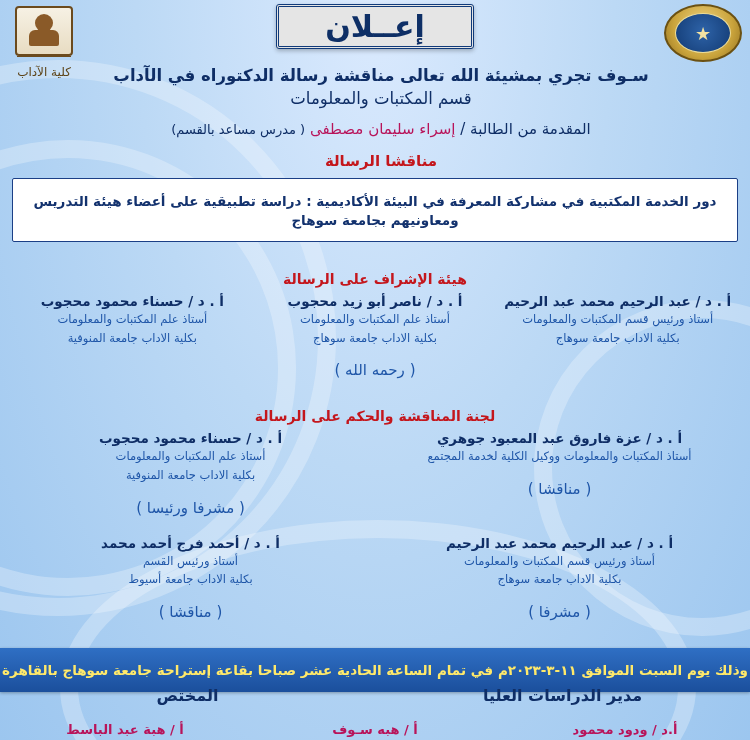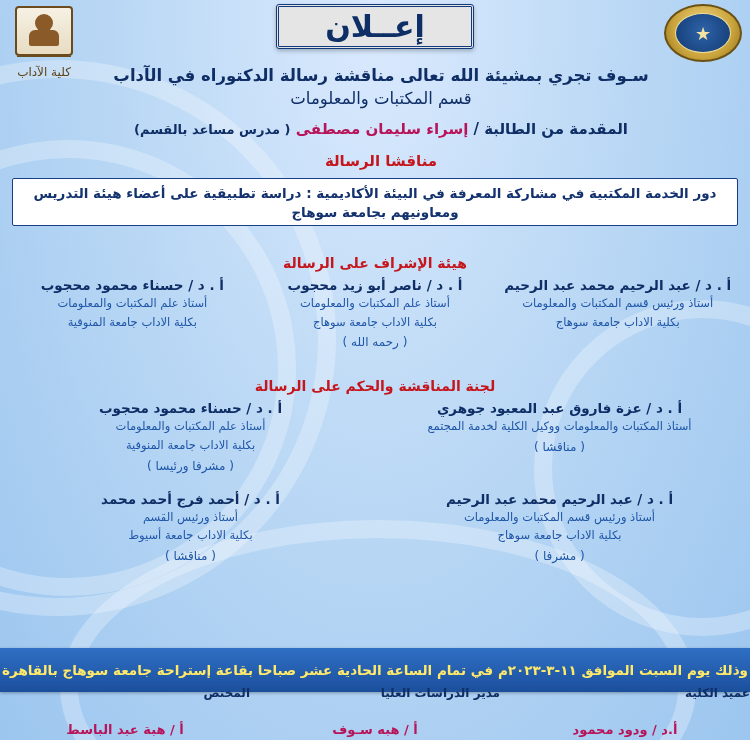--- a/index.html
+++ b/index.html
@@ -49,54 +49,54 @@
   .title-box{
     border:3px double #103a7a;background:#e5e5e5;border-radius:3px;
     padding:2px 46px;box-shadow:0 2px 4px rgba(0,0,0,.25);
   }
   .title-box h1{margin:0;font-size:30px;font-weight:bold;color:#0e2f66;letter-spacing:2px;}
 
   
   .center{text-align:center;margin-left:12px;}
   .ln1{font-size:16.5px;color:#0f2e66;font-weight:bold;letter-spacing:1px;margin-top:4px;}
   .ln2{font-size:16.5px;color:#0f2e66;font-weight:normal;letter-spacing:1px;margin-top:4px;}
-  .ln3{font-size:15px;color:#0f2e66;font-weight:bold;margin-top:12px;}
+  .ln3{font-size:15px;color:#0f2e66;font-weight:normal;margin-top:12px;}
   .ln3 .name{color:#b8145a;}
   .ln3 .paren{color:#0f2e66;font-size:13px;}
 
   .subject-title{color:#c4161c;font-weight:bold;font-size:15px;margin-top:14px;}
 
   .subject-box{
     margin:8px 12px 0 12px;border:1.5px solid #1b3f86;background:#fff;
-    padding:4px 8px;text-align:center;border-radius:2px;
+    padding:12px 8px;text-align:center;border-radius:2px;
   }
   .subject-box span{font-size:13.5px;color:#13326e;font-weight:bold;}
 
   .section-title{color:#c4161c;font-weight:bold;font-size:14px;margin-top:29px;text-align:center;}
 
   .cols{display:flex;justify-content:space-between;margin:6px 14px 0 14px;gap:6px;}
   .person{flex:1;text-align:center;}
   .person .nm{font-size:13.5px;color:#0f2e66;font-weight:bold;}
   .person .rl{font-size:11.5px;color:#1f56a8;line-height:1.45;margin-top:2px;}
-  .person .note{font-size:12px;color:#1f56a8;margin-top:5px;}
+  .person .note{font-size:15px;color:#1f56a8;margin-top:15px;}
 
   .cols2{display:flex;justify-content:space-between;margin:6px 18px 0 18px;gap:24px;}
   .cols2 .person .nm{font-size:13.5px;}
   .cols2 .person .rl{font-size:11.5px;}
 
   .footer-bar{
     position:absolute;left:0;right:0;top:648px;height:44px;
     background:linear-gradient(#2f6fc4,#1b4f9c);
     display:flex;align-items:center;justify-content:center;
     box-shadow:0 1px 3px rgba(0,0,0,.3);
   }
   .footer-bar span{color:#ffe96a;font-size:13.5px;font-weight:bold;}
 
   .sign-row{position:absolute;left:0;right:0;top:686px;display:flex;}
-  .sign-row .c{flex:1;font-size:12px;color:#0f2e66;font-weight:bold;}
+  .sign-row .c{flex:1;text-align:center;font-size:16px;color:#0f2e66;font-weight:bold;}
   .sign-names{position:absolute;left:0;right:0;top:722px;display:flex;}
   .sign-names .c{flex:1;text-align:center;font-size:13px;color:#b8145a;font-weight:bold;}
 </style>
 </head>
 <body>
 
 <div class="bg-swirl">
   <i class="s1"></i>
     <i class="s2"></i>
     <i class="s3"></i>
@@ -193,21 +193,20 @@
       <div class="rl">بكلية الاداب جامعة أسيوط</div>
       <div class="note">( مناقشا )</div>
     </div>
   </div>
 
   <div class="footer-bar">
     <span>وذلك يوم السبت الموافق ١١-٣-٢٠٢٣م في تمام الساعة الحادية عشر صباحا بقاعة إستراحة جامعة سوهاج بالقاهرة</span>
   </div>
 
   <div class="sign-row">
-    <div class="c">عميد  الكلية</div>
     <div class="c">مدير الدراسات العليا</div>
     <div class="c">المختص</div>
   </div>
   <div class="sign-names">
     <div class="c">أ.د / ودود محمود</div>
     <div class="c">أ / هبه سـوف</div>
     <div class="c">أ / هبة عبد الباسط</div>
   </div>
 
 </div>

